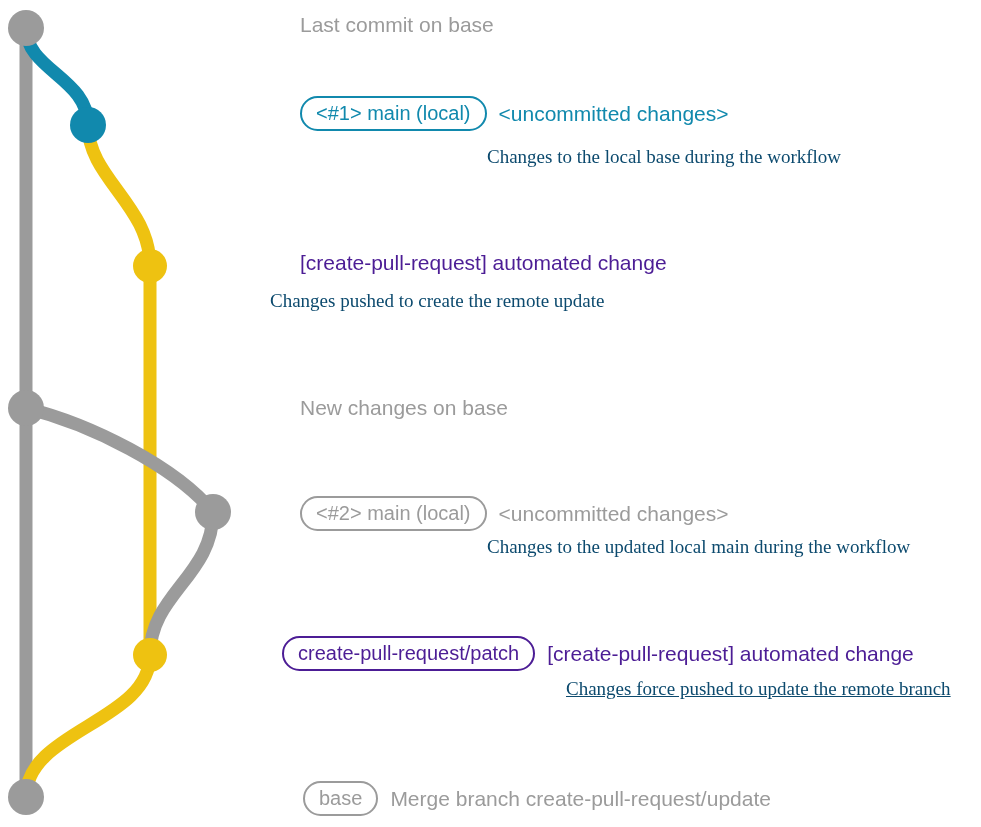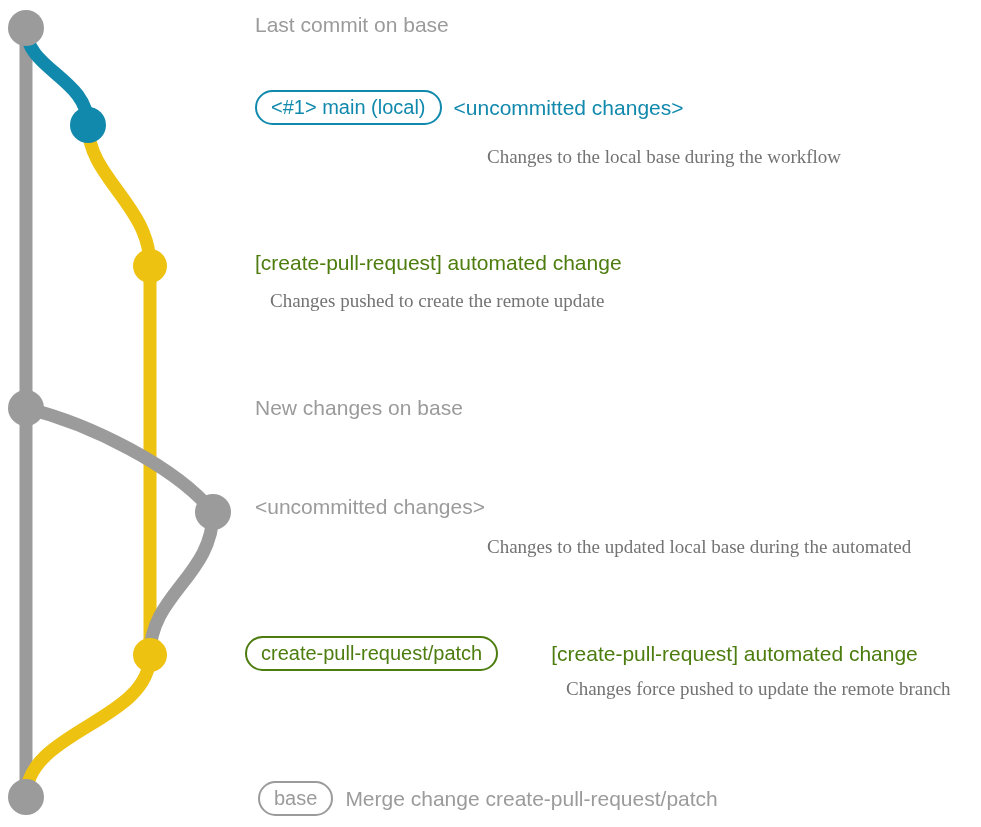--- a/index.html
+++ b/index.html
@@ -24,20 +24,21 @@
     width: 981px;
     height: 827px;
   }
 
   
   .row {
     position: absolute;
     display: flex;
     align-items: center;
     white-space: nowrap;
+    margin-left: 45px;
   }
 
   .pill {
     display: inline-flex;
     align-items: center;
     justify-content: center;
     border-radius: 999px;
     border: 2px solid currentColor;
     padding: 5px 14px 6px 14px;
     font-size: 20px;
@@ -53,27 +54,27 @@
 
   .pill + .headline {
     margin-left: 12px;
   }
 
   .subtext {
     position: absolute;
     font-family: "Liberation Serif", serif;
     font-size: 19px;
     line-height: 1;
-    color: #737373;
+    color: #0c4a6e;
     white-space: nowrap;
   }
 
   
   .c-blue   { color: #1189ad; }
-  .c-yellow { color: #4d7c0f; }
+  .c-yellow { color: #4c1d95; }
   .c-gray   { color: #9b9b9b; }
 </style>
 </head>
 <body>
 
 <svg id="graph-canvas" viewBox="0 0 981 827" xmlns="http://www.w3.org/2000/svg">
 
   <g fill="none" stroke-linecap="round" stroke-width="13">
 
     <path d="M 26 28 L 26 797" stroke="#9b9b9b"></path>
@@ -99,42 +100,43 @@
     <circle cx="213" cy="512" r="18" fill="#9b9b9b"></circle>
     <circle cx="150" cy="655" r="17" fill="#eec211"></circle>
     <circle cx="26" cy="797" r="18" fill="#9b9b9b"></circle>
   </g>
 </svg>
 
 <div class="row" style="left:255px; top:14px;">
   <span class="headline c-gray">Last commit on base</span>
 </div>
 
-<div class="row" style="left:255px; top:90px;justify-content:flex-end;">
+<div class="row" style="left:255px; top:96px;justify-content:flex-end;">
   <span class="pill c-blue">&lt;#1&gt; main (local)</span>
   <span class="headline c-blue">&lt;uncommitted changes&gt;</span>
 </div>
 <div class="subtext" style="left:487px; top:147px;">Changes to the local base during the workflow</div>
 
 <div class="row" style="left:255px; top:252px;">
   <span class="headline c-yellow">[create-pull-request] automated change</span>
 </div>
 <div class="subtext" style="left:270px; top:291px;">Changes pushed to create the remote update</div>
 
 <div class="row" style="left:255px; top:397px;">
   <span class="headline c-gray">New changes on base</span>
 </div>
 
 <div class="row" style="left:255px; top:496px;">
+  <span class="pill c-gray">&lt;#2&gt; main (local)</span>
   <span class="headline c-gray">&lt;uncommitted changes&gt;</span>
 </div>
-<div class="subtext" style="left:487px; top:537px;">Changes to the updated local base during the automated</div>
+<div class="subtext" style="left:487px; top:537px;">Changes to the updated local main during the workflow</div>
 
-<div class="row" style="left:245px; top:636px;gap:41px;">
+<div class="row" style="left:237px; top:636px;">
   <span class="pill c-yellow">create-pull-request/patch</span>
   <span class="headline c-yellow">[create-pull-request] automated change</span>
 </div>
-<div class="subtext" style="left:566px; top:679px;">Changes force pushed to update the remote branch</div>
+<div class="subtext" style="left:566px; top:679px;text-decoration:underline;">Changes force pushed to update the remote branch</div>
 
 <div class="row" style="left:258px; top:781px;">
   <span class="pill c-gray">base</span>
-  <span class="headline c-gray">Merge change create-pull-request/patch</span>
+  <span class="headline c-gray">Merge branch create-pull-request/update</span>
 </div>
 
 </body></html>

